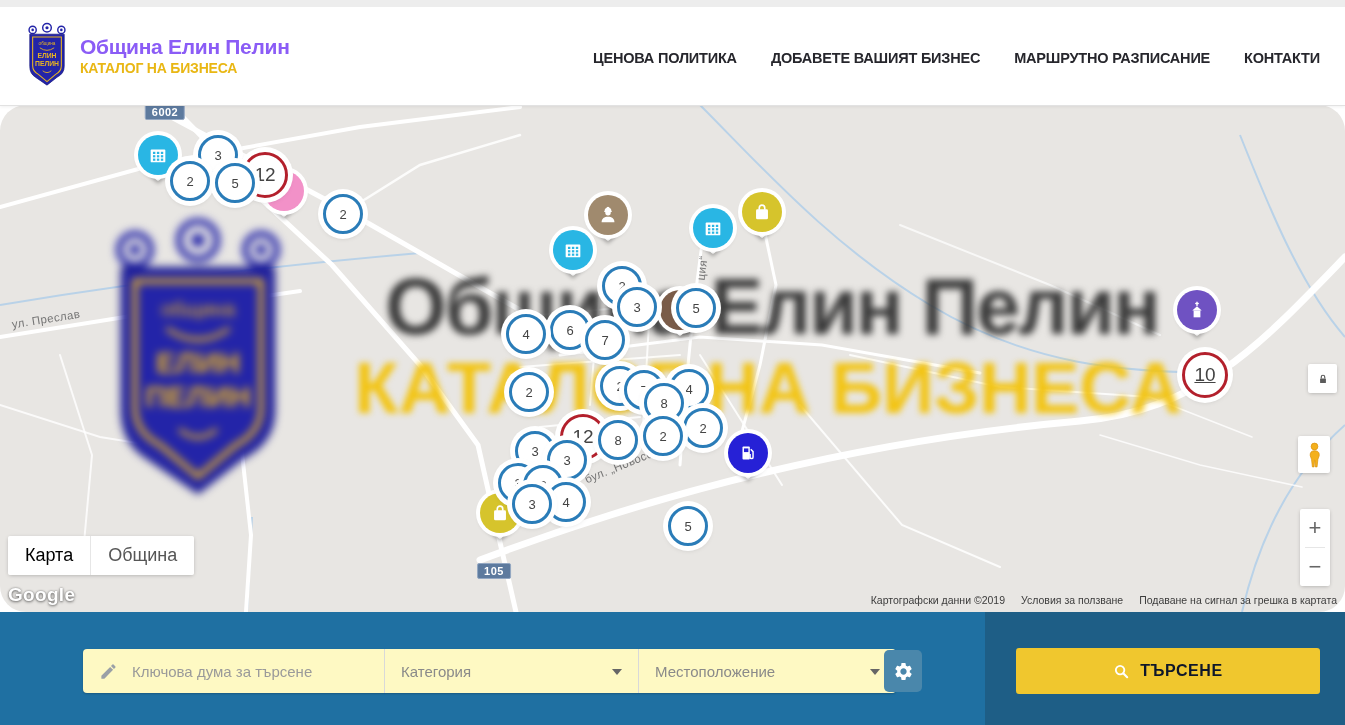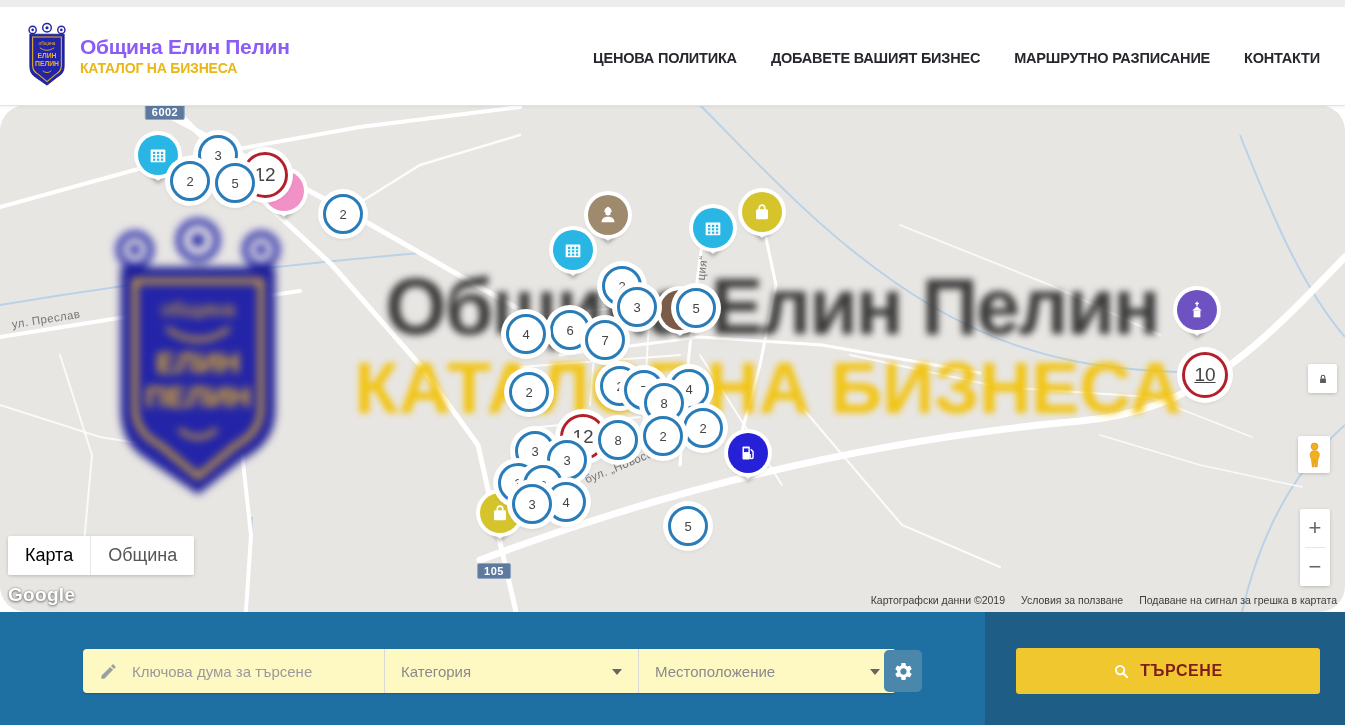--- a/index.html
+++ b/index.html
@@ -83,21 +83,21 @@
   .sg-sel{width:254px;border-left:1px solid #d9d9d9;padding-left:16px;box-sizing:border-box;
           font-size:15px;color:#8a8a8a;cursor:pointer;}
   .sg-sel.last{width:258px;text-align:right;}
   .caret{position:absolute;right:16px;top:50%;margin-top:-2px;width:0;height:0;
          border-left:5px solid transparent;border-right:5px solid transparent;border-top:6px solid #666;}
   .gear-btn{position:absolute;left:884px;top:38px;width:38px;height:42px;background:#4a87ab;border:none;
             border-radius:5px;display:flex;align-items:center;justify-content:center;cursor:pointer;}
   .gear-btn svg{width:21px;height:21px;}
   .search-btn{position:absolute;left:1016px;top:36px;width:304px;height:46px;background:#f0c72e;border:none;
               border-radius:3px;display:flex;align-items:center;justify-content:center;gap:10px;cursor:pointer;}
-  .search-btn span{font-size:16px;font-weight:700;color:#7f1d1d;letter-spacing:.6px;font-family:inherit;text-align:center;}
+  .search-btn span{font-size:16px;font-weight:700;color:#0f172a;letter-spacing:.6px;font-family:inherit;text-align:center;}
   .search-btn svg{width:17px;height:17px;}
 </style>
 </head>
 <body>
 
 <div class="header">
   <div class="logo-wrap">
     <svg class="crest" viewBox="0 0 64 92">
       <circle cx="12" cy="11" r="5" fill="none" stroke="#2324a8" stroke-width="2"></circle>
       <circle cx="12" cy="11" r="1.8" fill="#2324a8"></circle>

